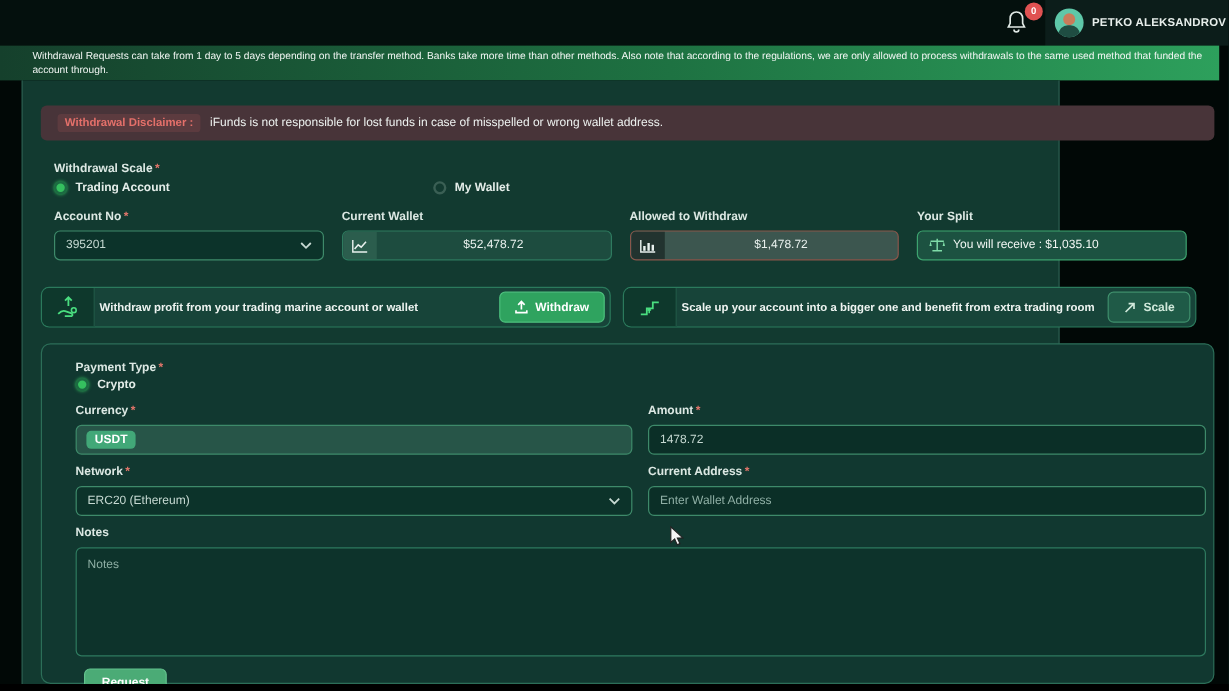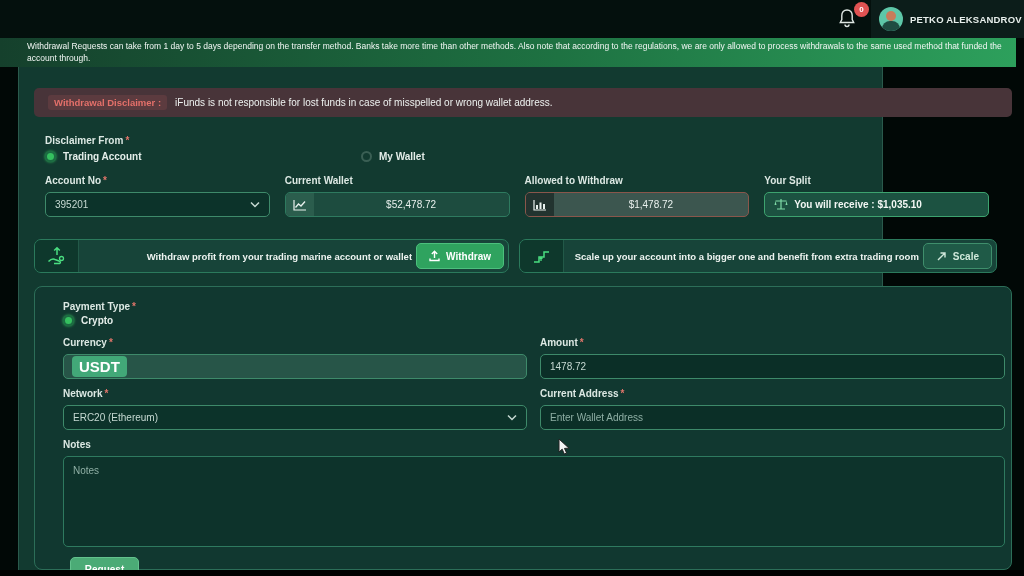--- a/index.html
+++ b/index.html
@@ -75,44 +75,44 @@
   .icon-field { overflow:hidden; padding:0; }
   .icon-tile { width:28px; height:100%; display:flex; align-items:center; justify-content:center; flex:none; }
   .equity { background:#1d4c3f; border-color:#2e7a5f; }
   .equity .icon-tile { background:#2b5d4d; }
   .allowed { background:#3c564f; border-color:#8a564b; }
   .allowed .icon-tile { background:#22332f; }
   .field-value-center { flex:1; text-align:center; color:#e9f1ee; font-size:10px; }
   .split-box {
     height:25px; border-radius:5px; border:1px solid #3da36f; background:#1c5241;
     display:flex; align-items:center; gap:6px; padding:0 9px;
-    font-size:10px; font-weight:bold; color:#f2f7f4;
+    font-size:10px; font-weight:normal; color:#f2f7f4;
   }
   
   .banner-box {
     height:34px; border-radius:7px; border:1px solid #2b7a5c; background:#174439;
     display:flex; align-items:center; overflow:hidden;
   }
   .banner-icon-tile { width:44px; height:100%; background:#0e382c; display:flex; align-items:center; justify-content:center; flex:none; border-right:1px solid #225948; }
-  .banner-text { flex:1; text-align:right; font-size:9.5px; font-weight:bold; color:#eef4f1; padding:0 4px; }
+  .banner-text { flex:1; text-align:left; font-size:9.5px; font-weight:bold; color:#eef4f1; padding:0 4px; }
   .banner-btn {
     height:26px; margin-right:4px; border-radius:5px; display:flex; align-items:center; gap:6px;
     padding:0 12px; font-size:10px; font-weight:bold; cursor:pointer; flex:none;
   }
   .btn-withdraw { background:#2fa35f; color:#ffffff; border:1px solid #4cc07d; }
   .btn-scale { background:#1f5a47; color:#cfe8da; border:1px solid #3f8f6c; }
   
   .payment-box {
     left:15px; top:219px; width:978px; height:284px;
     border:1px solid #2c6e58; border-radius:8px; background:#113830;
   }
   .pay-grid-left { position:absolute; left:28px; width:464px; }
   .pay-grid-right { position:absolute; left:505px; width:465px; }
   .chip {
-    background:#42a878; color:#fff; font-size:15px; font-weight:bold;
+    background:#42a878; color:#fff; font-size:10px; font-weight:bold;
     border-radius:4px; padding:2px 7px; margin-left:8px;
   }
   .currency-box { background:#275548; border-color:#3e8a6a; }
   input.text-input, textarea.notes-area {
     width:100%; border-radius:5px; border:1px solid #2e7a5f; background:#0b2f27;
     color:#c6d9d2; font-size:10px; font-family:"Liberation Sans",sans-serif;
     outline:none; padding:0 9px;
   }
   input.text-input { height:25px; }
   input.text-input::placeholder, textarea.notes-area::placeholder { color:#8fafa5; }
@@ -158,21 +158,21 @@
 
 <div class="content">
 
   <div class="abs disclaimer">
     <span class="disclaimer-badge">Withdrawal Disclaimer :</span>
     <span>iFunds is not responsible for lost funds in case of misspelled or wrong wallet address.</span>
   </div>
 
   <div class="abs" style="left:26px; top:63px;">
     <span class="field-label">
-      <span>Disclaimer From</span><span class="req">*</span>
+      <span>Withdrawal Scale</span><span class="req">*</span>
     </span>
   </div>
   <div class="abs radio-row" style="left:26px; top:84px;">
     <span class="radio-dot on"></span>
     <span class="radio-label">Trading Account</span>
   </div>
   <div class="abs radio-row" style="left:342px; top:84px;">
     <span class="radio-dot"></span>
     <span class="radio-label">My Wallet</span>
   </div>

